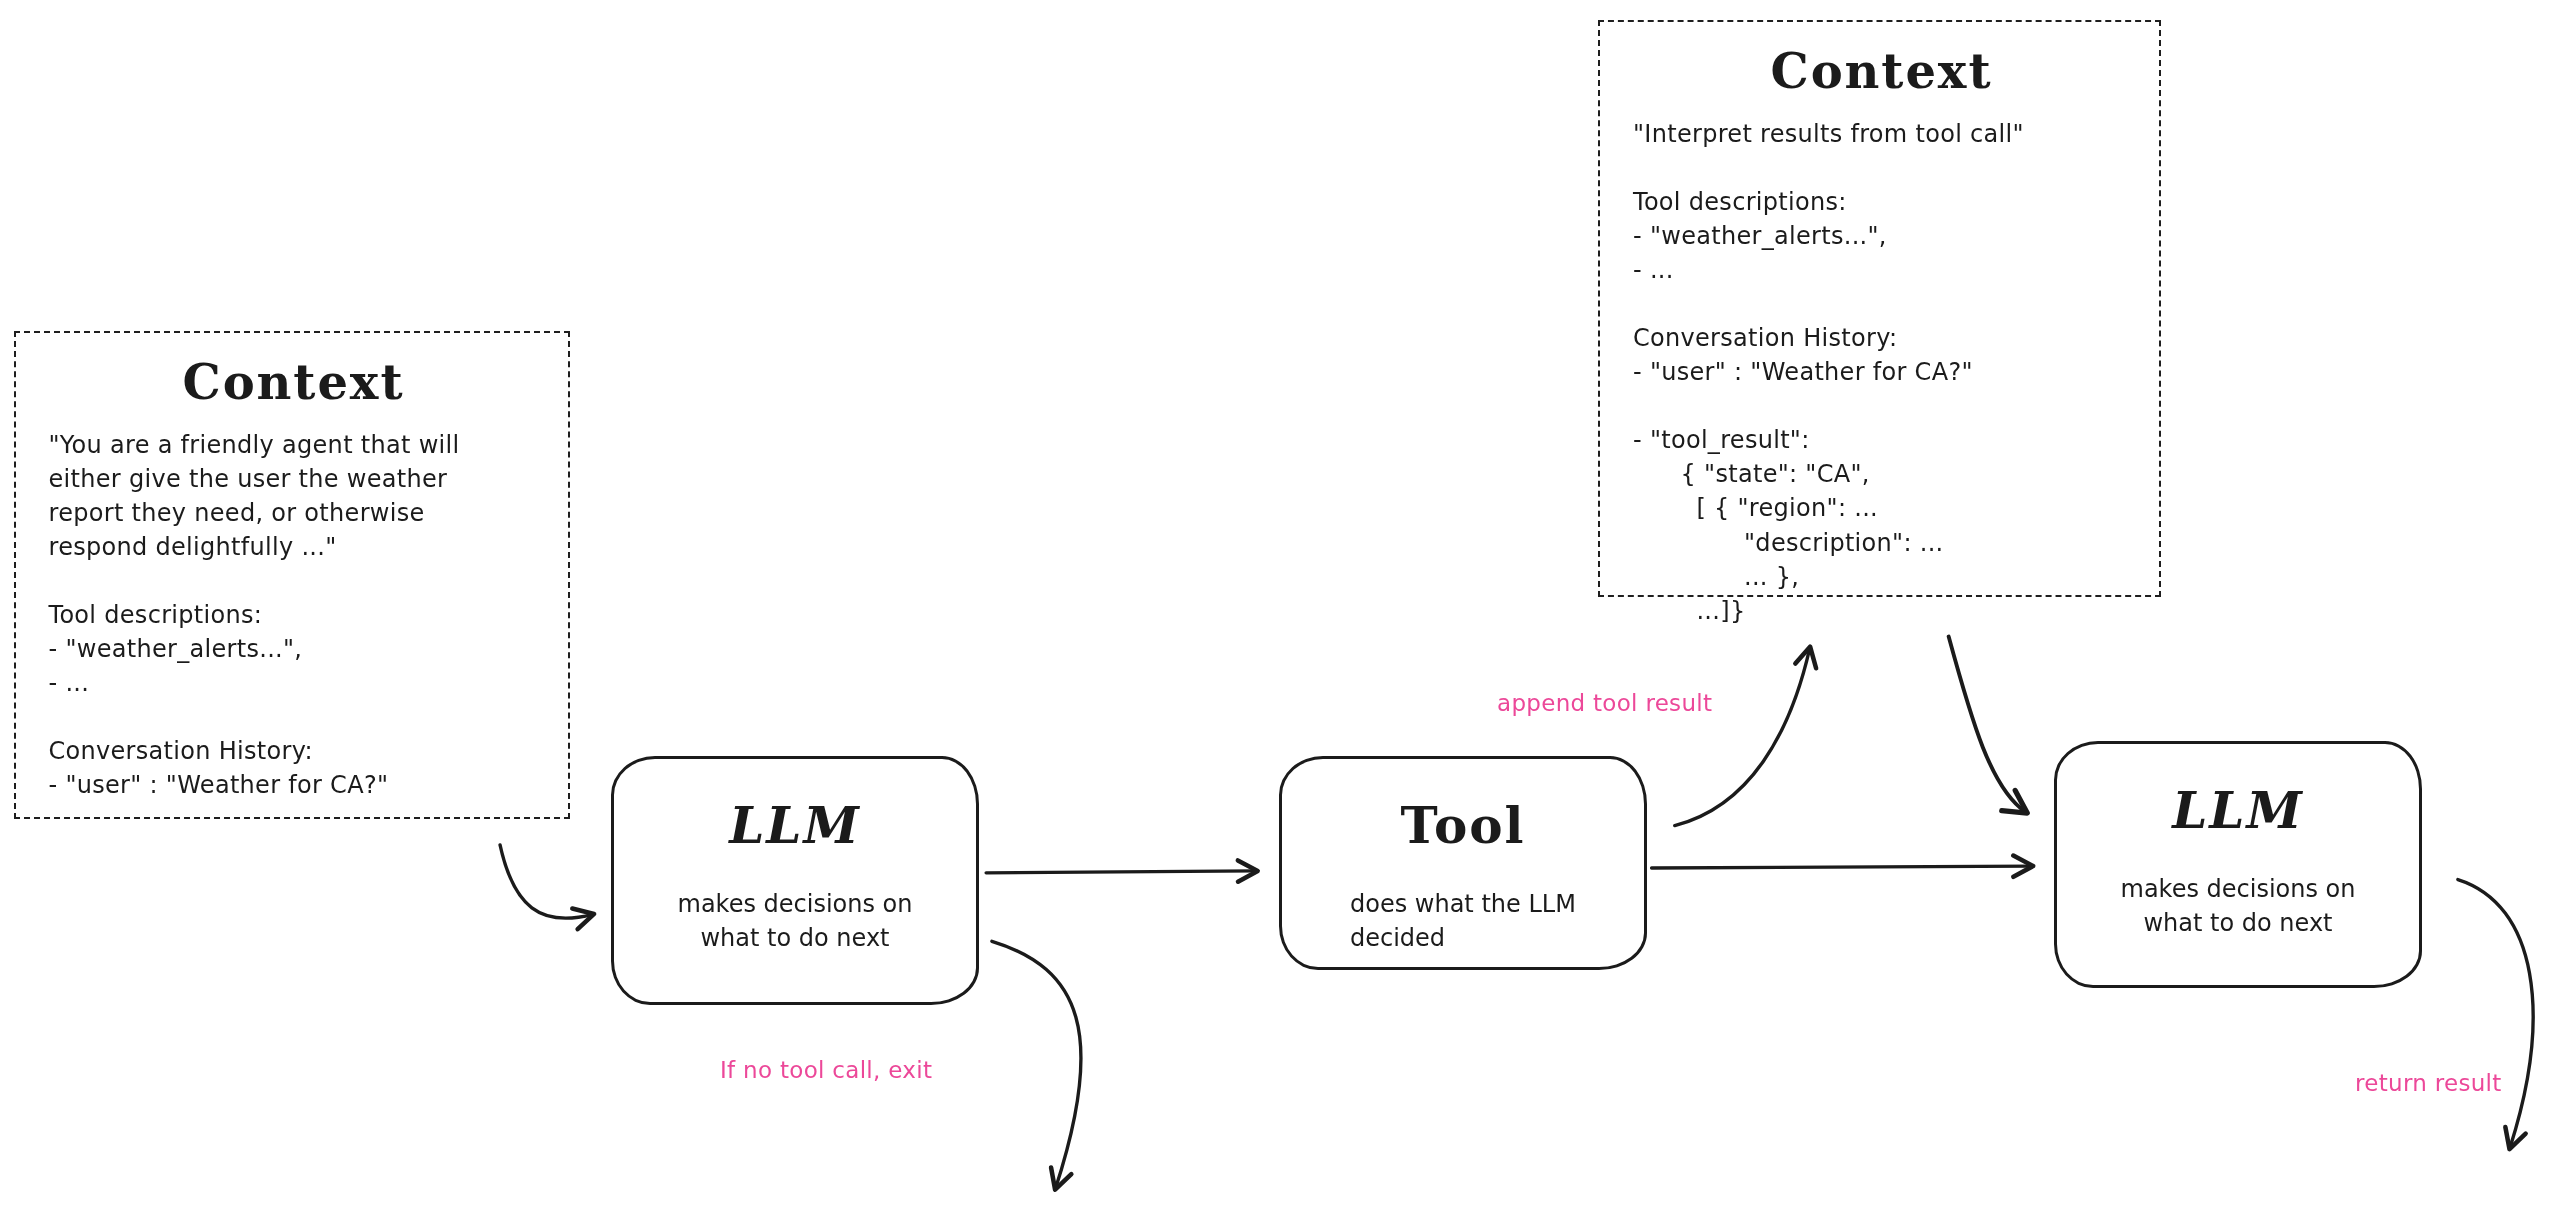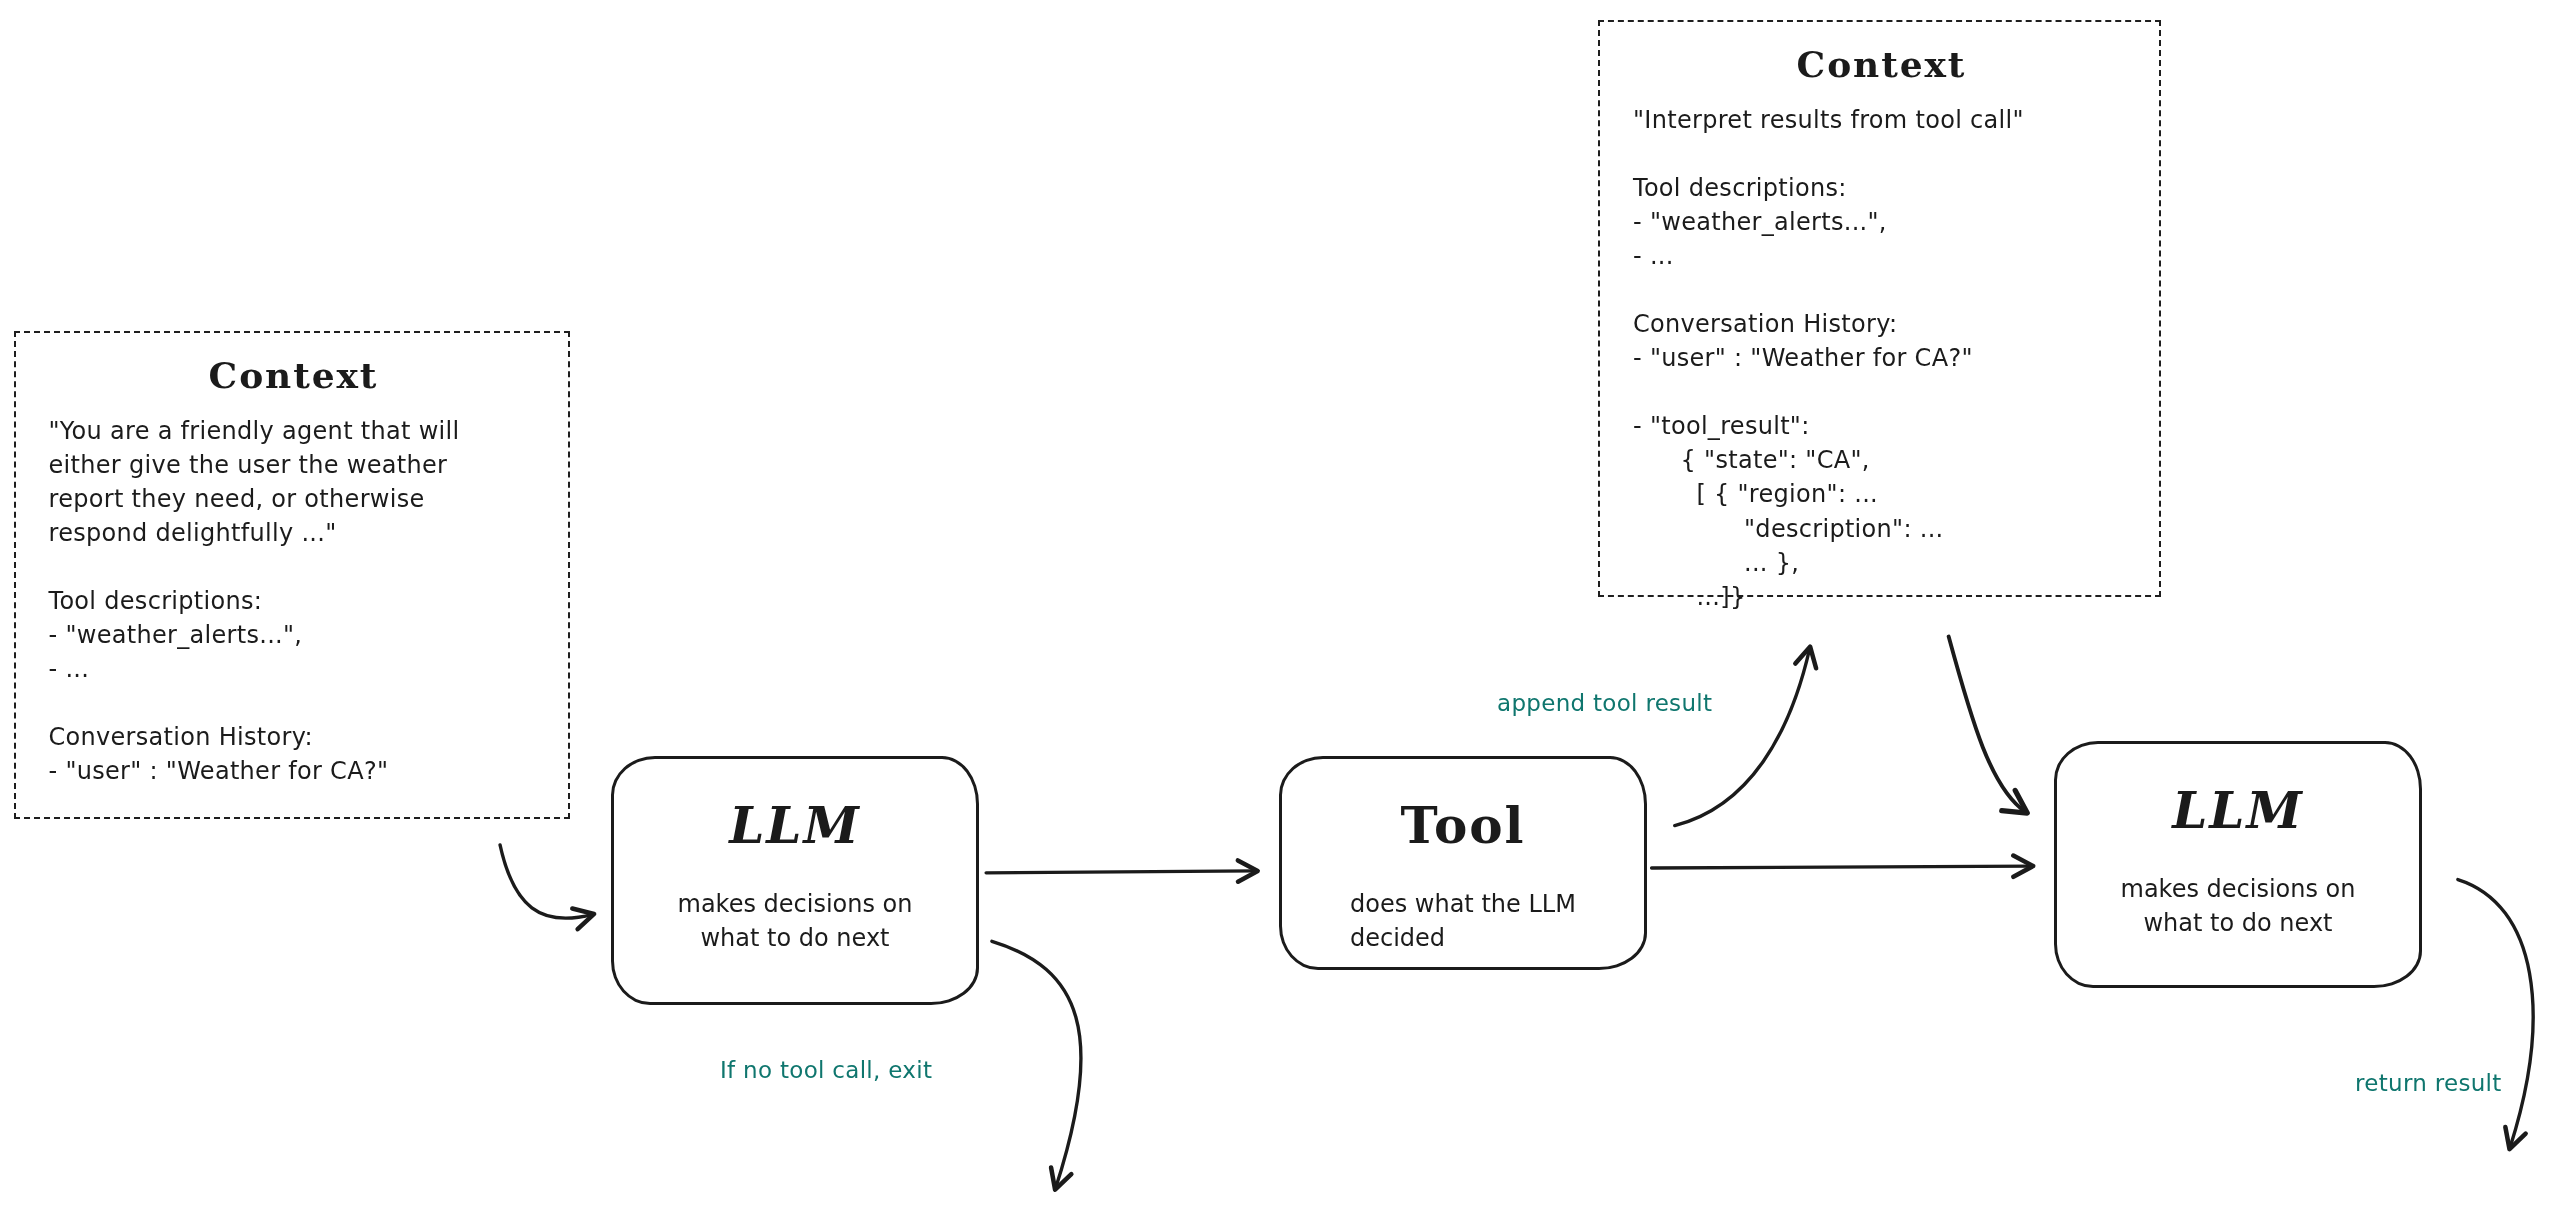--- a/index.html
+++ b/index.html
@@ -29,21 +29,21 @@
     position: absolute;
     border: 2.9px dashed #1e1e1e;
     background: #ffffff;
     box-sizing: border-box;
     padding: 15.4px 29px 19.3px 33px;
   }
   .ctx-left  { left: 13.5px;   top: 331px; width: 556px; height: 488px; }
   .ctx-top   { left: 1598px; top: 20px;  width: 563px; height: 577px; }
   .ctx-title {
     text-align: center;
-    font-size: 36px;
+    font-size: 48px;
     font-weight: 600;
     letter-spacing: 1.9px;
     margin: 5.8px 0 17.4px 0;
     font-family: "DejaVu Serif", "Liberation Serif", serif;
   }
   .ctx-body {
     white-space: pre;
     font-size: 24px;
     line-height: 1.42;
     letter-spacing: 0.3px;
@@ -79,21 +79,21 @@
     text-align: center;
   }
   .node-sub.left { text-align: left; align-self: flex-start; padding-left: 68px; }
 
   
   .edge-label {
     position: absolute;
     font-size: 23px;
     letter-spacing: 0.3px;
     white-space: nowrap;
-    color: #0f766e;
+    color: #ec4899;
   }
   .lbl-append { left: 1497px; top: 690px; }
   .lbl-exit   { left: 720px;  top: 1057px; }
   .lbl-return { left: 2355px; top: 1030px; margin-top: 40px; }
 </style>
 </head>
 <body>
 
 <div class="canvas">
 

